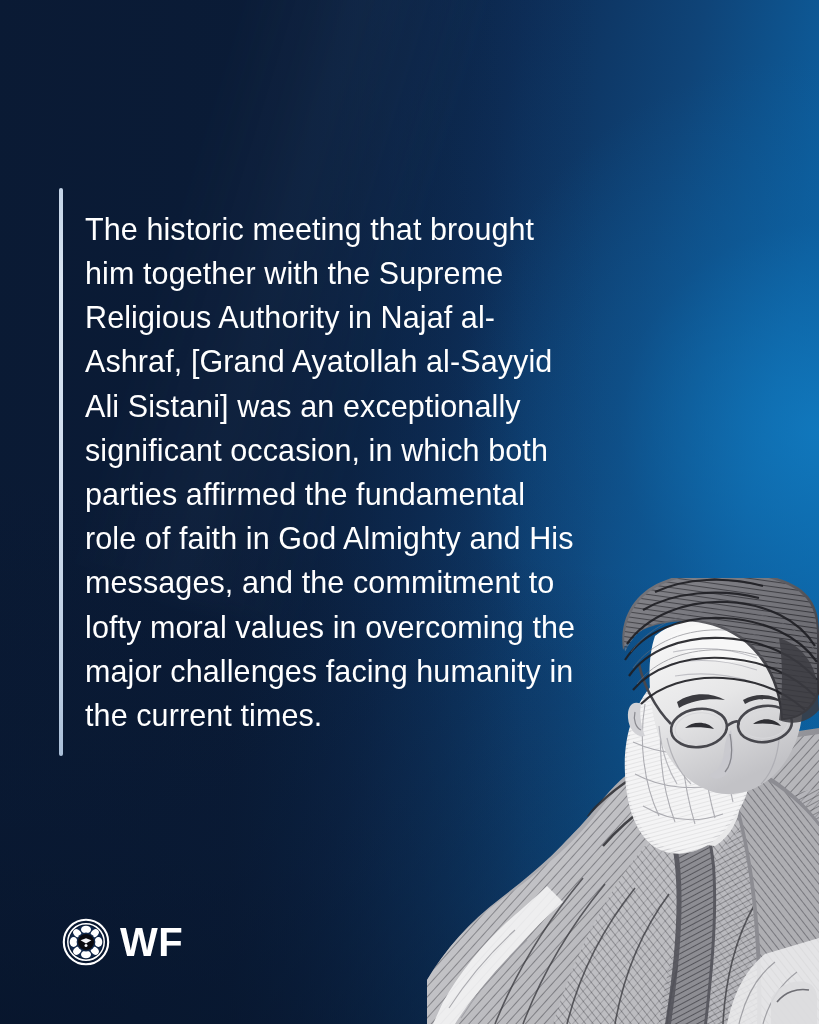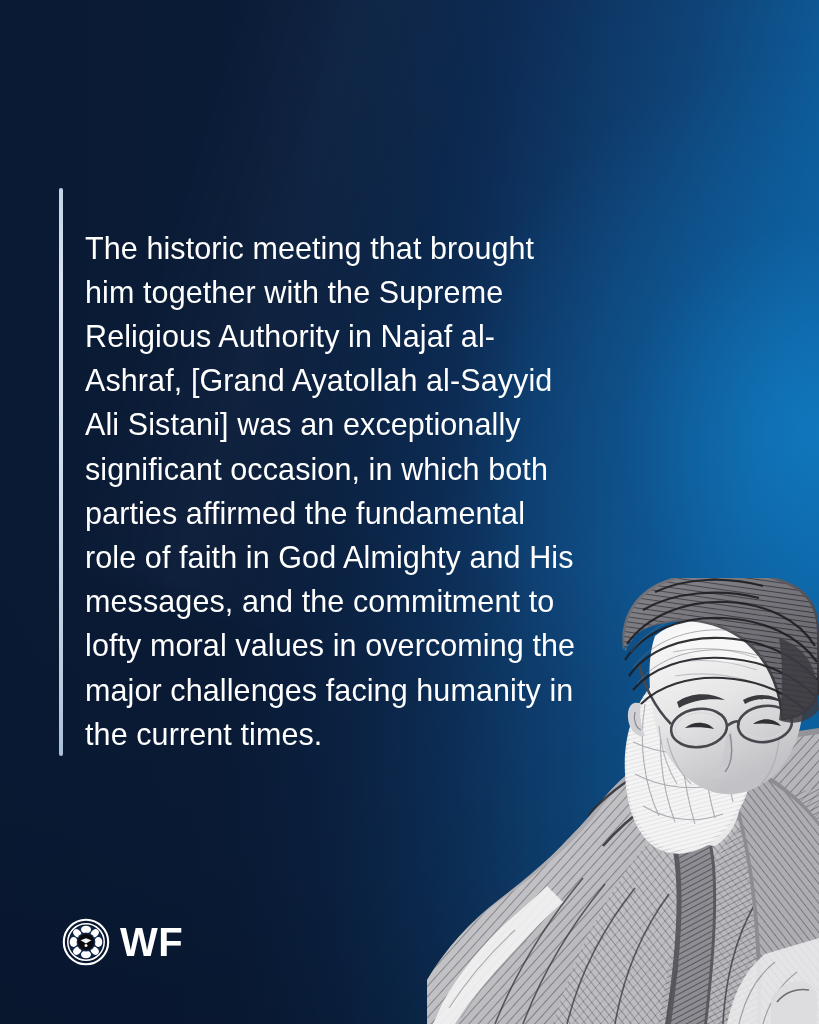--- a/index.html
+++ b/index.html
@@ -73,21 +73,21 @@
         rgba(6,19,40,0.55) 100%);
   }
 
   
   .quote-wrap {
     position: absolute;
     left: 59px;
     top: 188px;
     width: 520px;
     display: flex;
-    align-items: flex-end;
+    align-items: center;
   }
   .accent-bar {
     width: 4px;
     min-height: 568px;
     background: linear-gradient(180deg,
         #c3d3e6 0%,
         #d8e4f1 16%,
         #cfdced 52%,
         #b9cbe0 88%,
         #aabfd8 100%);

